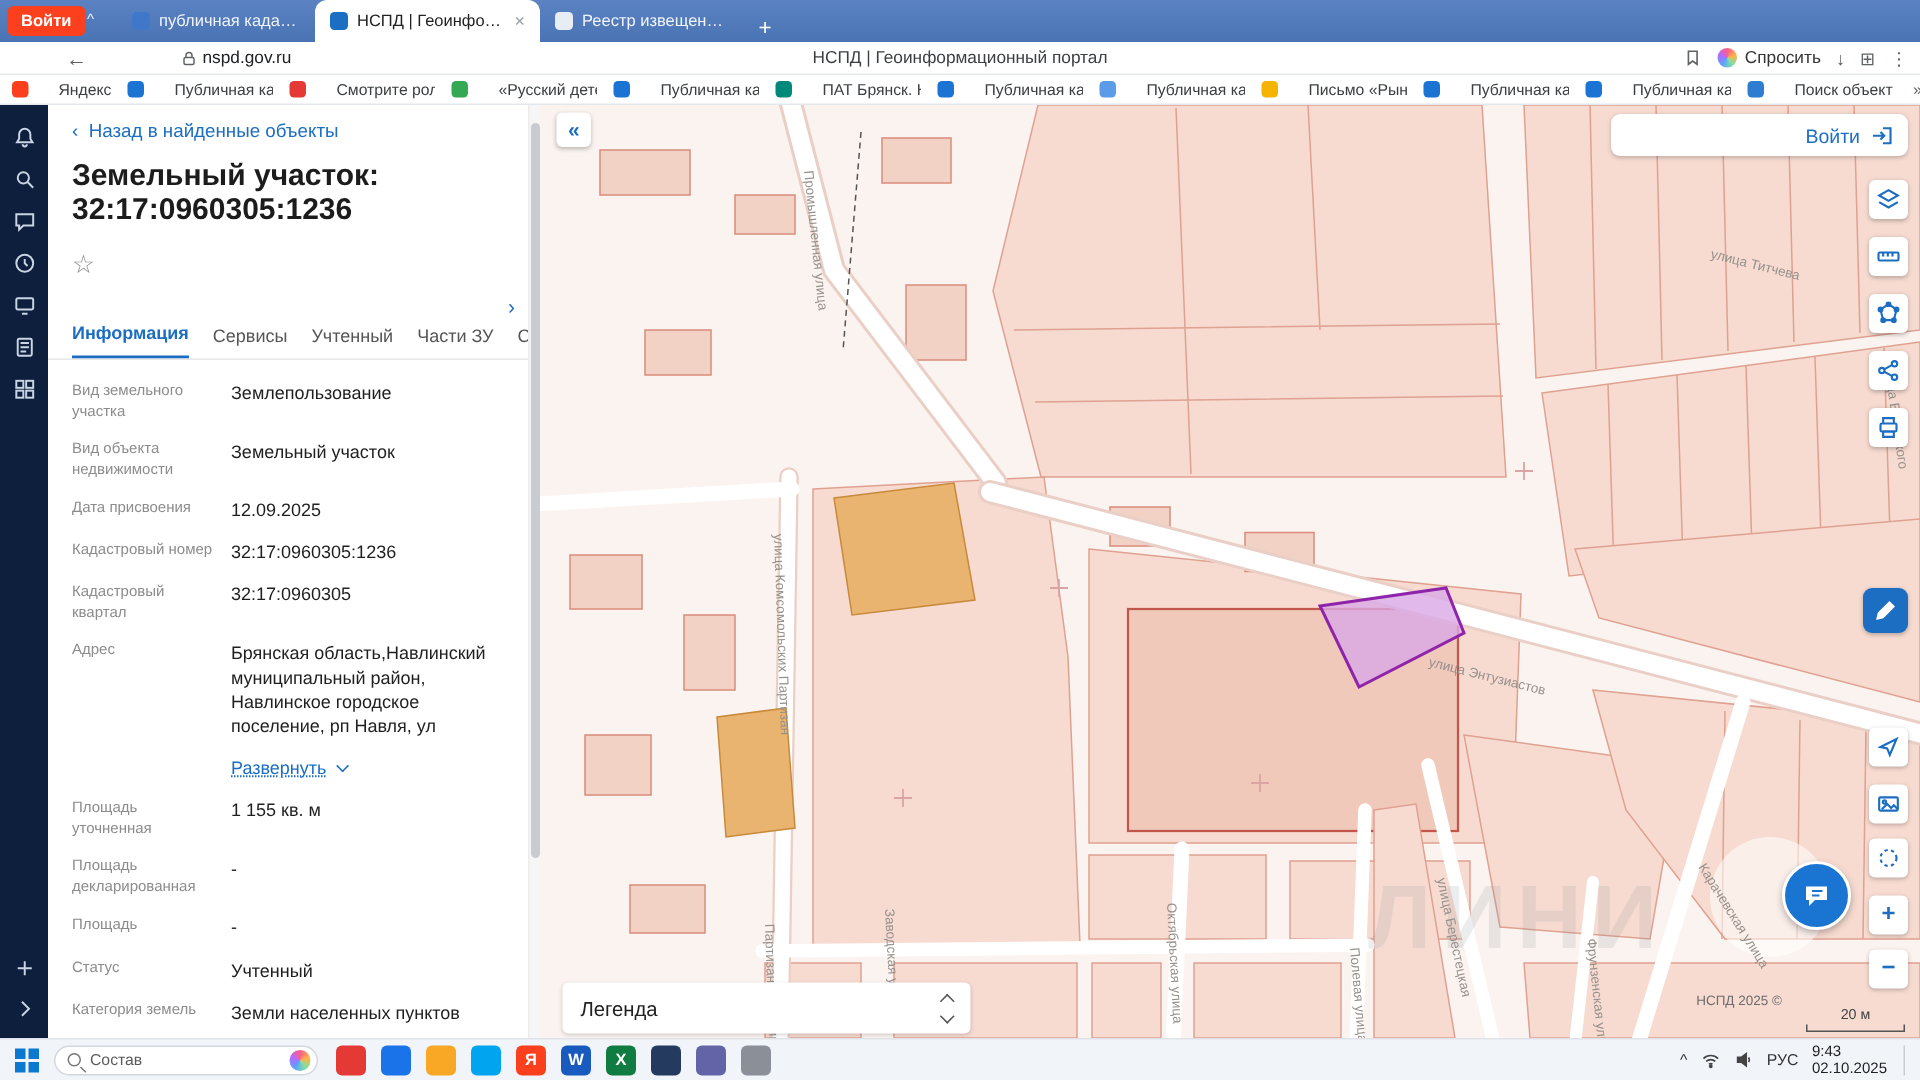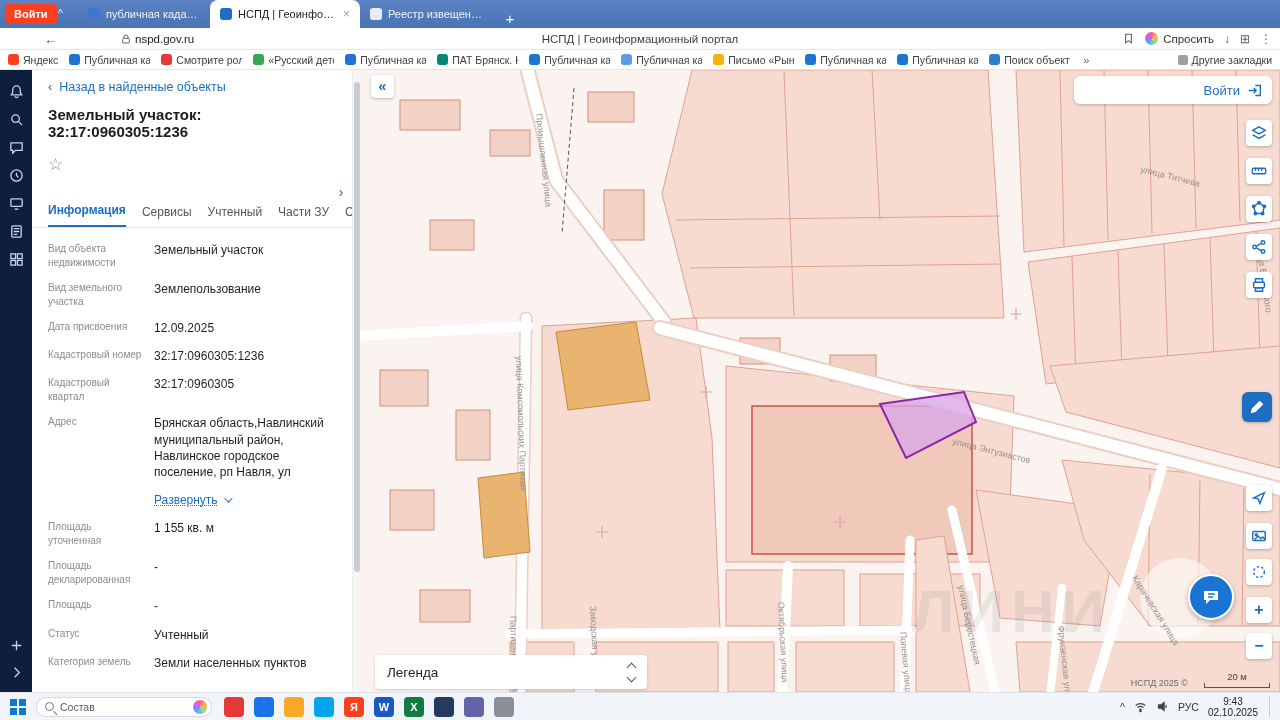--- a/index.html
+++ b/index.html
@@ -23,41 +23,41 @@
   .nav-back { margin-left:44px; color:#5f6368; font-size:14px; }
   .urlchip { display:flex; align-items:center; gap:3px; margin-left:62px; color:#202124; }
   .page-title-center { position:absolute; left:0; right:0; text-align:center; color:#3c4043; pointer-events:none; }
   .addr-right { position:absolute; right:8px; display:flex; align-items:center; gap:10px; color:#5f6368; }
   .ask { display:flex; align-items:center; gap:5px; color:#333; }
   .spark { width:13px; height:13px; border-radius:50%; background:conic-gradient(#ff5c8a,#ffb347,#7ee0a3,#5aa2ff,#b06bff,#ff5c8a); }
   .gl { font-size:12px; color:#5f6368; }
 
   
   .bmbar { position:absolute; top:50px; left:0; right:0; height:20px; background:#fff; border-bottom:1px solid #e4e7ec; display:flex; align-items:center; padding:0 8px; gap:11px; font-size:10.5px; color:#3c4043; overflow:hidden; }
-  .bm { display:flex; align-items:center; gap:4px; flex:none; }
+  .bm { display:flex; align-items:center; gap:20px; flex:none; }
   .bm .fv { width:11px; height:11px; border-radius:3px; flex:none; }
   .bm .bm-label { max-width:66px; overflow:hidden; white-space:nowrap; }
   .bm-overflow { color:#5f6368; font-size:11px; margin-left:2px; }
   .other-bm { margin-left:auto; display:flex; align-items:center; gap:4px; flex:none; color:#3c4043; }
 
   
   .siderail { position:absolute; top:70px; left:0; width:32px; height:622px; background:#0d1f3c; display:flex; flex-direction:column; align-items:center; padding-top:14px; gap:13px; }
   .siderail svg { width:15px; height:15px; stroke:#c9d4e4; fill:none; stroke-width:1.4; }
   .rail-bottom { margin-top:auto; display:flex; flex-direction:column; align-items:center; gap:12px; padding-bottom:12px; }
 
   
   .panel { position:absolute; top:70px; left:32px; width:320px; height:622px; background:#fff; overflow:hidden; }
   .panel-head { display:flex; align-items:center; gap:12px; padding:11px 14px 8px 16px; }
   .burger { width:16px; height:12px; display:flex; flex-direction:column; justify-content:space-between; }
   .burger i { height:2px; background:#444; border-radius:1px; }
   .logo { width:20px; height:20px; background:#1b6ec2; border-radius:5px; position:relative; }
   .logo::after { content:""; position:absolute; left:6px; top:6px; width:8px; height:8px; background:#fff; transform:rotate(45deg); }
   .app-title { font-size:12.5px; color:#2a2a2a; }
   .back-link { display:flex; align-items:center; gap:7px; color:#1b6ec2; font-size:12.5px; padding:10px 16px 2px; }
-  .obj-title { font-size:15px; font-weight:bold; color:#1c1c1c; padding:10px 16px 4px; }
+  .obj-title { font-size:20px; font-weight:bold; color:#1c1c1c; padding:10px 16px 4px; }
   .star-row { padding:10px 16px 2px; color:#8a8a8a; font-size:17px; }
   .ptabs { display:flex; align-items:flex-end; gap:16px; padding:10px 0 0 16px; border-bottom:1px solid #e8e8e8; position:relative; font-size:12px; color:#555; white-space:nowrap; overflow:hidden; }
   .ptab { padding-bottom:8px; flex:none; }
   .ptab.active { color:#1b6ec2; border-bottom:2px solid #1b6ec2; font-weight:bold;margin-top:16px; }
   .ptabs-more { position:absolute; right:0; top:4px; width:22px; height:22px; background:#fff; box-shadow:-4px 0 6px #fff; color:#1b6ec2; font-size:14px; text-align:center; line-height:22px; }
   .fields { padding:8px 14px 0 16px; }
   .frow { display:flex; gap:10px; padding:6px 0; }
   .flabel { width:96px; flex:none; font-size:10px; color:#8c8c8c; line-height:1.35; }
   .fvalue { font-size:12px; color:#1f1f1f; line-height:1.35; }
   .expand-link { display:flex; align-items:center; gap:6px; color:#1b6ec2; font-size:12px; margin-top:12px; text-decoration:underline; text-decoration-style:dotted; }
@@ -76,37 +76,37 @@
   .mapbtn.active { width:30px; height:30px; background:#1b6ec2; border-radius:6px; }
   .collapse-btn { position:absolute; left:11px; top:5px; width:23px; height:23px; background:#fff; border-radius:4px; box-shadow:0 1px 3px rgba(40,40,40,.3); color:#1b6ec2; font-size:14px; font-weight:bold; text-align:center; line-height:22px; }
   .login-btn { position:absolute; right:8px; top:6px; width:198px; height:28px; background:#fff; border-radius:6px; box-shadow:0 1px 3px rgba(40,40,40,.25); display:flex; align-items:center; justify-content:flex-end; gap:7px; padding-right:10px; color:#1b6ec2; font-size:13px; }
   .login-btn svg { width:15px; height:15px; stroke:#1b6ec2; fill:none; stroke-width:1.7; }
   .chatbtn { position:absolute; left:828px; top:504px; width:46px; height:46px; border-radius:50%; background:#1a75d2; border:2.5px solid #fff; box-shadow:0 2px 5px rgba(40,40,40,.35); display:flex; align-items:center; justify-content:center; }
   .legend { position:absolute; left:15px; top:585px; width:272px; height:34px; background:#fff; border-radius:4px; box-shadow:0 1px 3px rgba(40,40,40,.2); display:flex; align-items:center; padding:0 12px; font-size:13.5px; color:#222; }
   .lg-ch { margin-left:auto; display:flex; flex-direction:column; gap:3px; }
   .lg-ch i { width:7px; height:7px; border-right:1.5px solid #555; border-bottom:1.5px solid #555; }
   .lg-up { transform:rotate(-135deg); }
   .lg-dn { transform:rotate(45deg); }
-  .attribution { position:absolute; right:92px; bottom:4px; font-size:9px; color:#6d6d6d; }
+  .attribution { position:absolute; right:92px; bottom:20px; font-size:9px; color:#6d6d6d; }
   .scalebox { position:absolute; right:10px; bottom:4px; width:66px; text-align:center; font-size:9.5px; color:#444; }
   .scaleline { height:5px; border-left:1px solid #555; border-right:1px solid #555; border-bottom:1px solid #555; margin-top:1px; }
 
   
   .taskbar { position:absolute; left:0; right:0; bottom:0; height:28px; background:#f1f4f9; border-top:1px solid #dfe3e9; display:flex; align-items:center; }
   .startbtn { width:16px; height:16px; margin-left:10px; display:grid; grid-template-columns:7px 7px; grid-template-rows:7px 7px; gap:2px; }
   .startbtn i { background:#0b79d0; }
   .tb-search { margin-left:10px; width:176px; height:20px; background:#fff; border:1px solid #d3d8df; border-radius:10px; display:flex; align-items:center; gap:6px; padding:0 4px 0 8px; font-size:10.5px; color:#5a5a5a; }
   .tb-search .mag { width:9px; height:9px; border:1.4px solid #777; border-radius:50%; position:relative; flex:none; }
   .tb-search .mag::after { content:""; position:absolute; left:8px; top:8px; width:5px; height:1.4px; background:#777; transform:rotate(45deg); transform-origin:0 0; }
   .tb-search .copilot { margin-left:auto; width:14px; height:14px; border-radius:50%; background:conic-gradient(#ff5c8a,#ffb347,#7ee0a3,#5aa2ff,#b06bff,#ff5c8a); flex:none; }
   .tb-icons { display:flex; align-items:center; gap:10px; margin-left:12px; }
   .appico { width:20px; height:20px; border-radius:4px; display:flex; align-items:center; justify-content:center; color:#fff; font-size:11px; font-weight:bold; }
   .tray { position:absolute; right:8px; top:0; bottom:0; display:flex; align-items:center; gap:9px; font-size:10.5px; color:#333; }
   .tray svg { width:13px; height:13px; stroke:#444; fill:none; stroke-width:1.4; }
-  .clockblk { text-align:center; font-size:10px; line-height:11px; color:#222; }
+  .clockblk { text-align:left; font-size:10px; line-height:11px; color:#222; }
   .desk-sliver { width:3px; height:20px; border-left:1px solid #c8cdd4; margin-left:2px; }
 </style>
 </head>
 <body>
 
 <div class="screen">
 
   <div class="tabstrip">
     <div class="profile-badge">Войти</div>
     <div class="badge-caret">^</div>
@@ -258,26 +258,26 @@
     <div class="ptabs">
       <span class="ptab active">Информация</span>
       <span class="ptab">Сервисы</span>
       <span class="ptab">Учтенный</span>
       <span class="ptab">Части ЗУ</span>
       <span class="ptab">Состав</span>
       <span class="ptabs-more">›</span>
     </div>
     <div class="fields">
       <div class="frow">
+          <div class="flabel">Вид земельного участка</div>
+          <div class="fvalue">Землепользование</div>
+        </div>
+      <div class="frow">
           <div class="flabel">Вид объекта недвижимости</div>
           <div class="fvalue">Земельный участок</div>
-        </div>
-      <div class="frow">
-          <div class="flabel">Вид земельного участка</div>
-          <div class="fvalue">Землепользование</div>
         </div>
       <div class="frow">
           <div class="flabel">Дата присвоения</div>
           <div class="fvalue">12.09.2025</div>
         </div>
       <div class="frow">
           <div class="flabel">Кадастровый номер</div>
           <div class="fvalue">32:17:0960305:1236</div>
         </div>
       <div class="frow">

